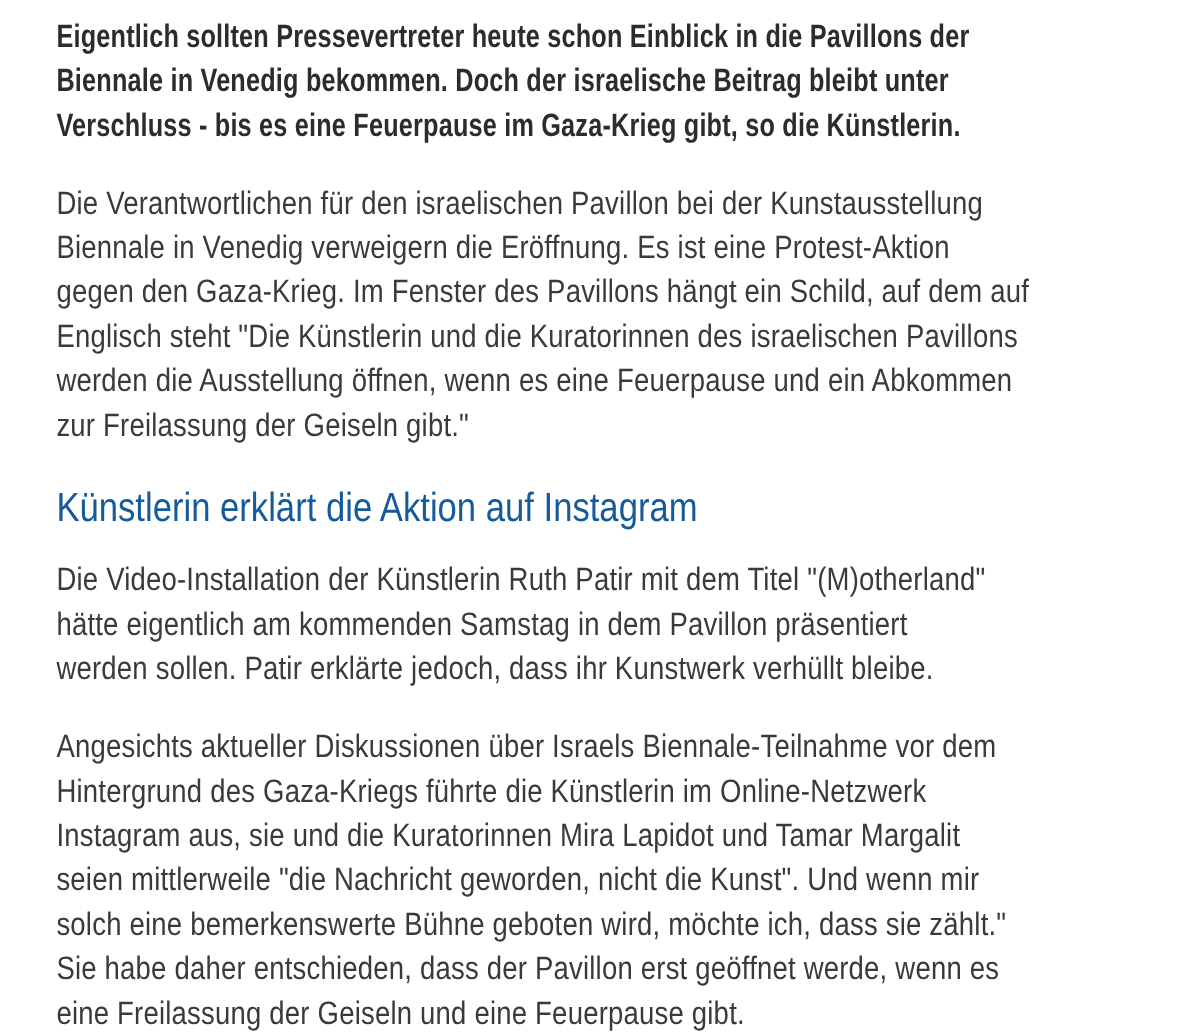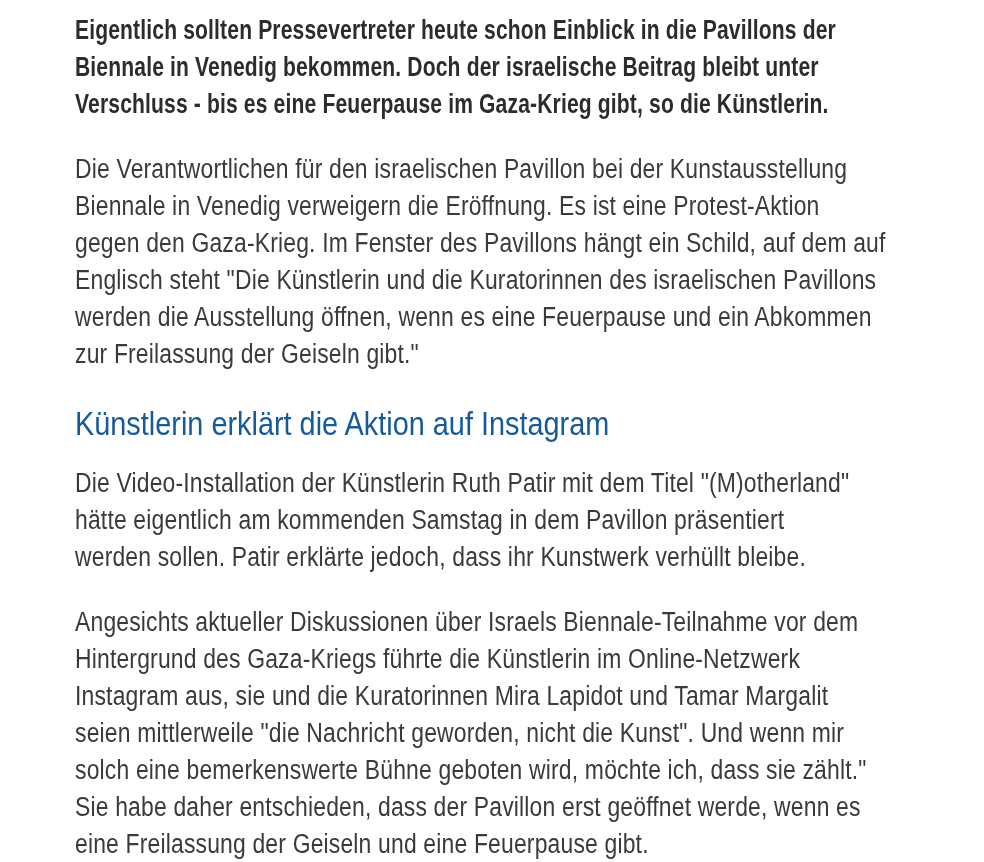--- a/index.html
+++ b/index.html
@@ -8,21 +8,20 @@
     overflow: hidden;
   }
   body {
     width: 984px;
     height: 862px;
     background: #ffffff;
     font-family: "Liberation Sans", "DejaVu Sans", sans-serif;
   }
   .article {
     padding: 12px 0 0 47px;
-    margin-left: 28px;
   }
   
   .para {
     transform: scaleX(0.849);
     transform-origin: 0 0;
     width: max-content;
     margin: 0 0 28px 0;
   }
   .para .line {
     white-space: nowrap;

